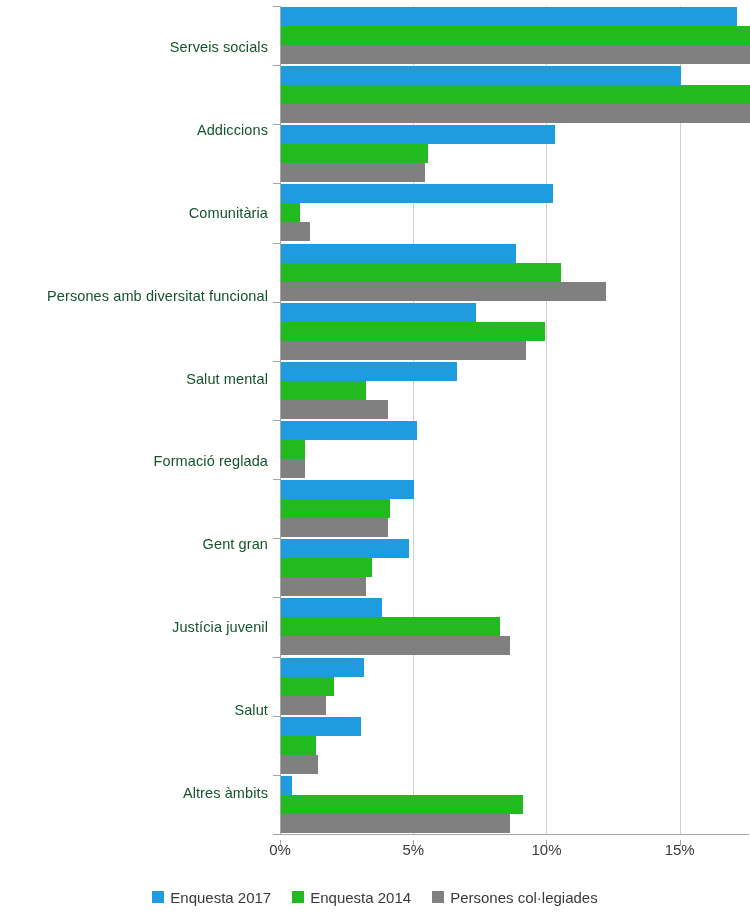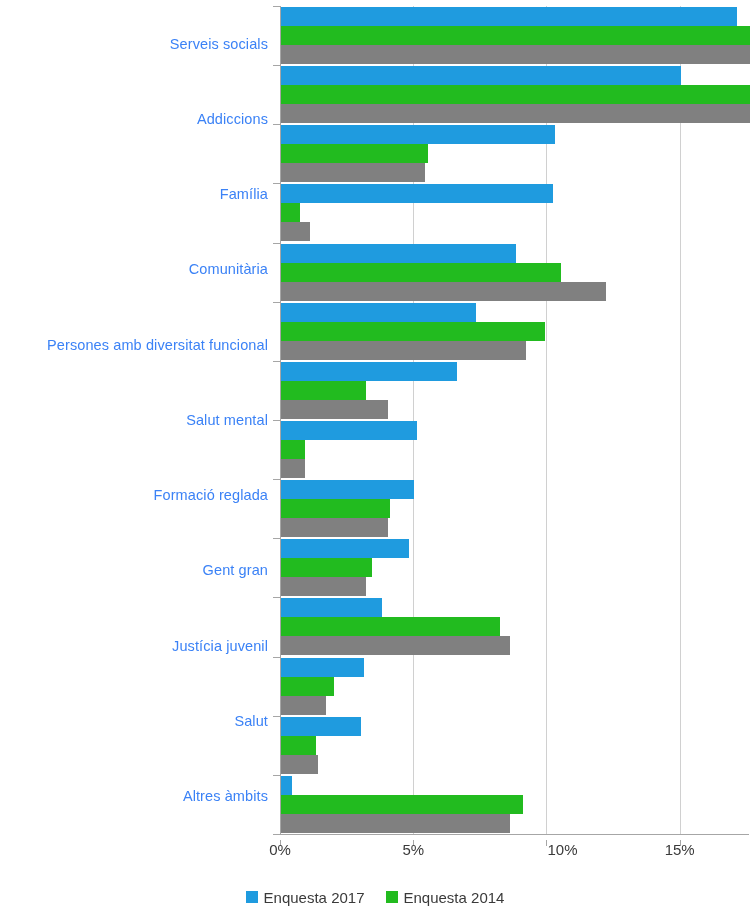--- a/index.html
+++ b/index.html
@@ -38,21 +38,21 @@
     height: 828px;
     display: flex;
     flex-direction: column;
   }
   .cat-label {
     flex: 1 1 0;
     display: flex;
     align-items: center;
     justify-content: flex-end;
     font-size: 14.5px;
-    color: #3b82f6;
+    color: #14532d;
     white-space: nowrap;
     padding-right: 0px;
     letter-spacing: 0.1px;
   }
 
   .axis-line {
     position: absolute;
     left: 280px;
     top: 6px;
     width: 1px;
@@ -175,21 +175,20 @@
 </head>
 <body>
 
 <div id="chart-root">
 
   <div class="plot-wrap">
 
     <div class="cat-labels">
         <div class="cat-label">Serveis socials</div>
         <div class="cat-label">Addiccions</div>
-        <div class="cat-label">Família</div>
         <div class="cat-label">Comunitària</div>
         <div class="cat-label">Persones amb diversitat funcional</div>
         <div class="cat-label">Salut mental</div>
         <div class="cat-label">Formació reglada</div>
         <div class="cat-label">Gent gran</div>
         <div class="cat-label">Justícia juvenil</div>
         <div class="cat-label">Salut</div>
         <div class="cat-label">Altres àmbits</div>
       </div>
 
@@ -293,29 +292,33 @@
         <div class="bar-group">
           <div class="bar b2017" title="Enquesta 2017 — Altres àmbits: 0.4%" style="width: 10.6591px; background: rgb(31, 155, 223);"></div>
           <div class="bar b2014" title="Enquesta 2014 — Altres àmbits: 9.1%" style="width: 242.494px; background: rgb(34, 187, 31);"></div>
           <div class="bar bcol" title="Persones col·legiades — Altres àmbits: 8.6%" style="width: 229.17px; background: rgb(128, 128, 128);"></div>
         </div>
       </div>
 
     <div class="xlabels">
         <div class="xlabel" style="left: 280px;">0%</div>
         <div class="xlabel" style="left: 413.239px;">5%</div>
-        <div class="xlabel" style="left: 546.477px; margin-left: 16px;">10%</div>
+        <div class="xlabel" style="left: 546.477px;">10%</div>
         <div class="xlabel" style="left: 679.716px;">15%</div>
       </div>
   </div>
 
   <div class="legend">
       <div class="legend-item">
         <span class="legend-swatch" style="background: rgb(31, 155, 223);"></span>
         <span>Enquesta 2017</span>
       </div>
       <div class="legend-item">
         <span class="legend-swatch" style="background: rgb(34, 187, 31);"></span>
         <span>Enquesta 2014</span>
       </div>
+      <div class="legend-item">
+        <span class="legend-swatch" style="background: rgb(128, 128, 128);"></span>
+        <span>Persones col·legiades</span>
+      </div>
     </div>
 
 </div>
 
 </body></html>

